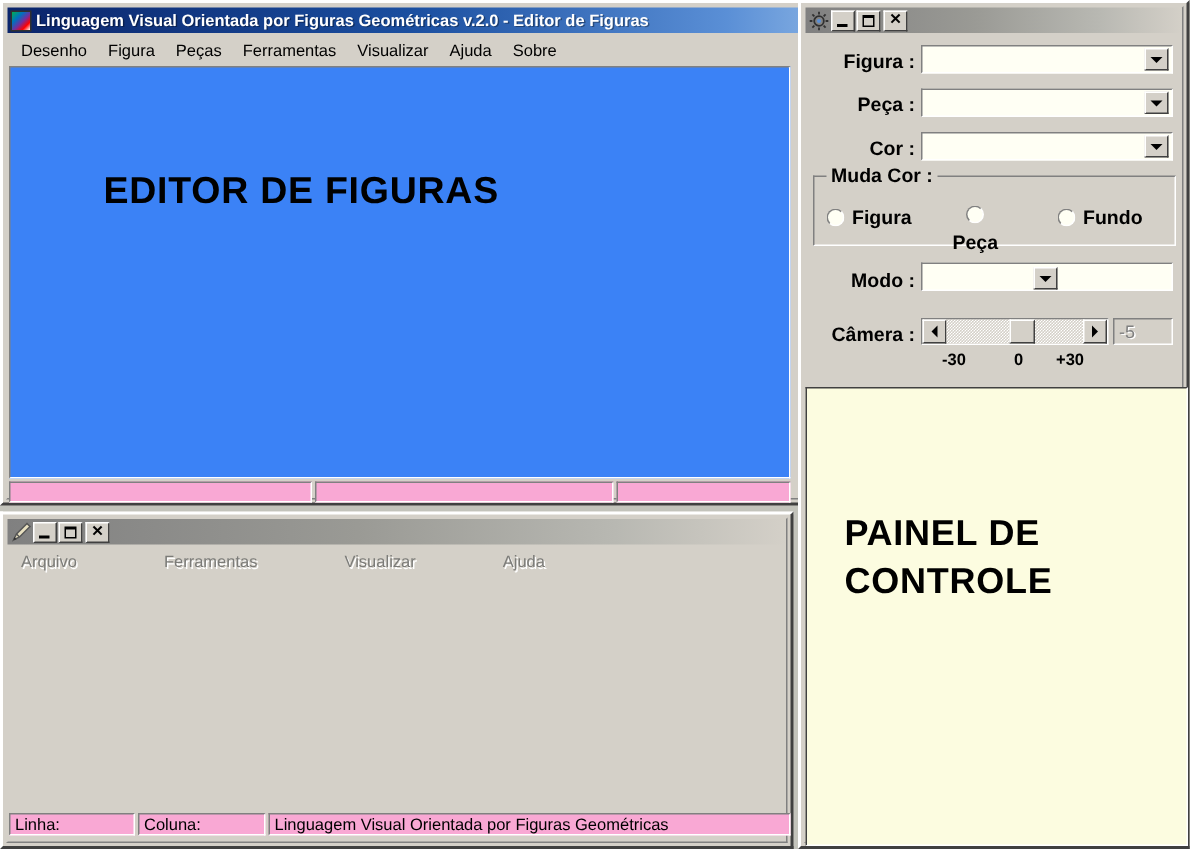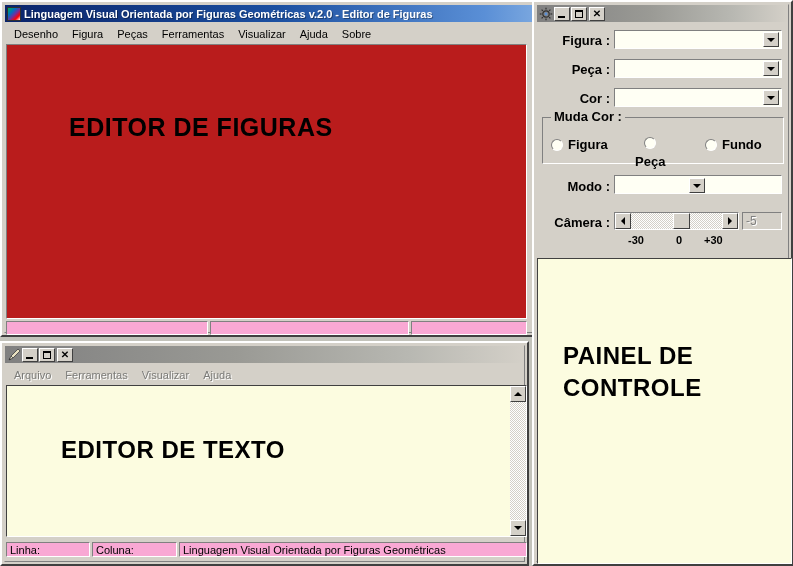--- a/index.html
+++ b/index.html
@@ -91,21 +91,21 @@
     box-sizing:border-box;
   }
   .sunken2{
     border-top:1px solid #404040;border-left:1px solid #404040;
     border-right:1px solid #ffffff;border-bottom:1px solid #ffffff;
     box-sizing:border-box;
   }
 
   .canvas-fig{
     position:absolute;
-    background:#b91c1c;
+    background:#3b82f6;
     overflow:hidden;
   }
   .canvas-label{
     position:absolute;
     font-weight:bold;
     color:#000;
     white-space:nowrap;
     letter-spacing:0.5px;
   }
 
@@ -325,40 +325,27 @@
         </span>
         <span class="tb-btn">
           <span class="glyph-max"></span>
         </span>
         <span class="tb-btn close">
           <span class="glyph-close">✕</span>
         </span>
       </span>
     </div>
 
-    <div class="menubar disabled" style="top:23px;">
+    <div class="menubar disabled" style="top:23px;gap:44px;">
       <span class="mi">Arquivo</span>
       <span class="mi">Ferramentas</span>
       <span class="mi">Visualizar</span>
       <span class="mi">Ajuda</span>
     </div>
 
-    <div class="sunken2" style="position:absolute;left:4px;top:42px;width:521px;height:152px;background:#fcfce0;overflow:hidden;">
-      <span class="canvas-label" style="left:54px;top:50px;font-size:24px;">EDITOR DE TEXTO</span>
-
-      <div class="vscroll" style="right:0px;top:0px;height:100%;">
-        <div class="sbtn">
-          <span class="arrow-up"></span>
-        </div>
-        <div class="strack"></div>
-        <div class="sbtn">
-          <span class="arrow-dn"></span>
-        </div>
-      </div>
-    </div>
 
     <div class="statusbar" style="left:4px;top:199px;width:521px;height:15px;">
       <div class="sb-panel" style="width:84px;">Linha:</div>
       <div class="sb-panel" style="width:85px;">Coluna:</div>
       <div class="sb-panel" style="flex:1;">Linguagem Visual Orientada por Figuras Geométricas</div>
     </div>
   </div>
 
   <div class="win" style="left:532px;top:0px;width:261px;height:566px;">
     <div class="win-inner-bevel" style="inset:2px;bottom:2px;"></div>

